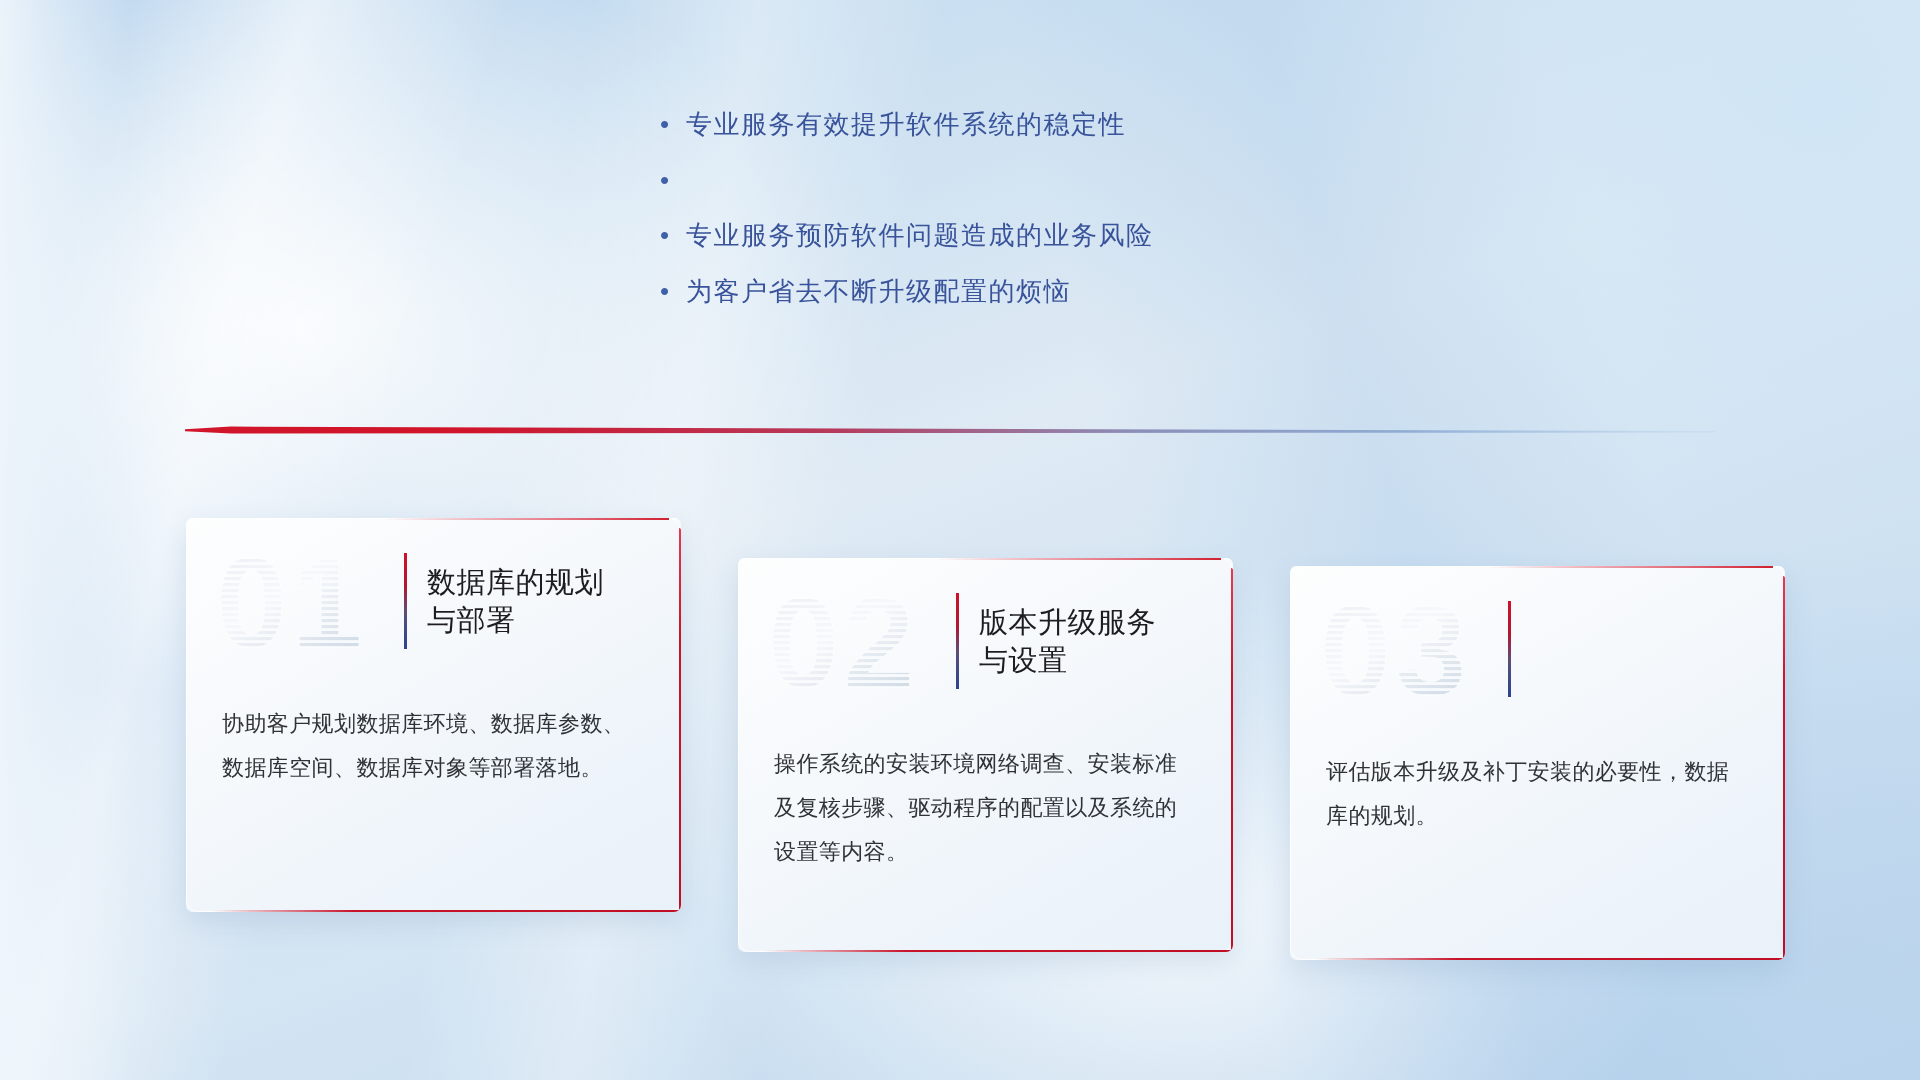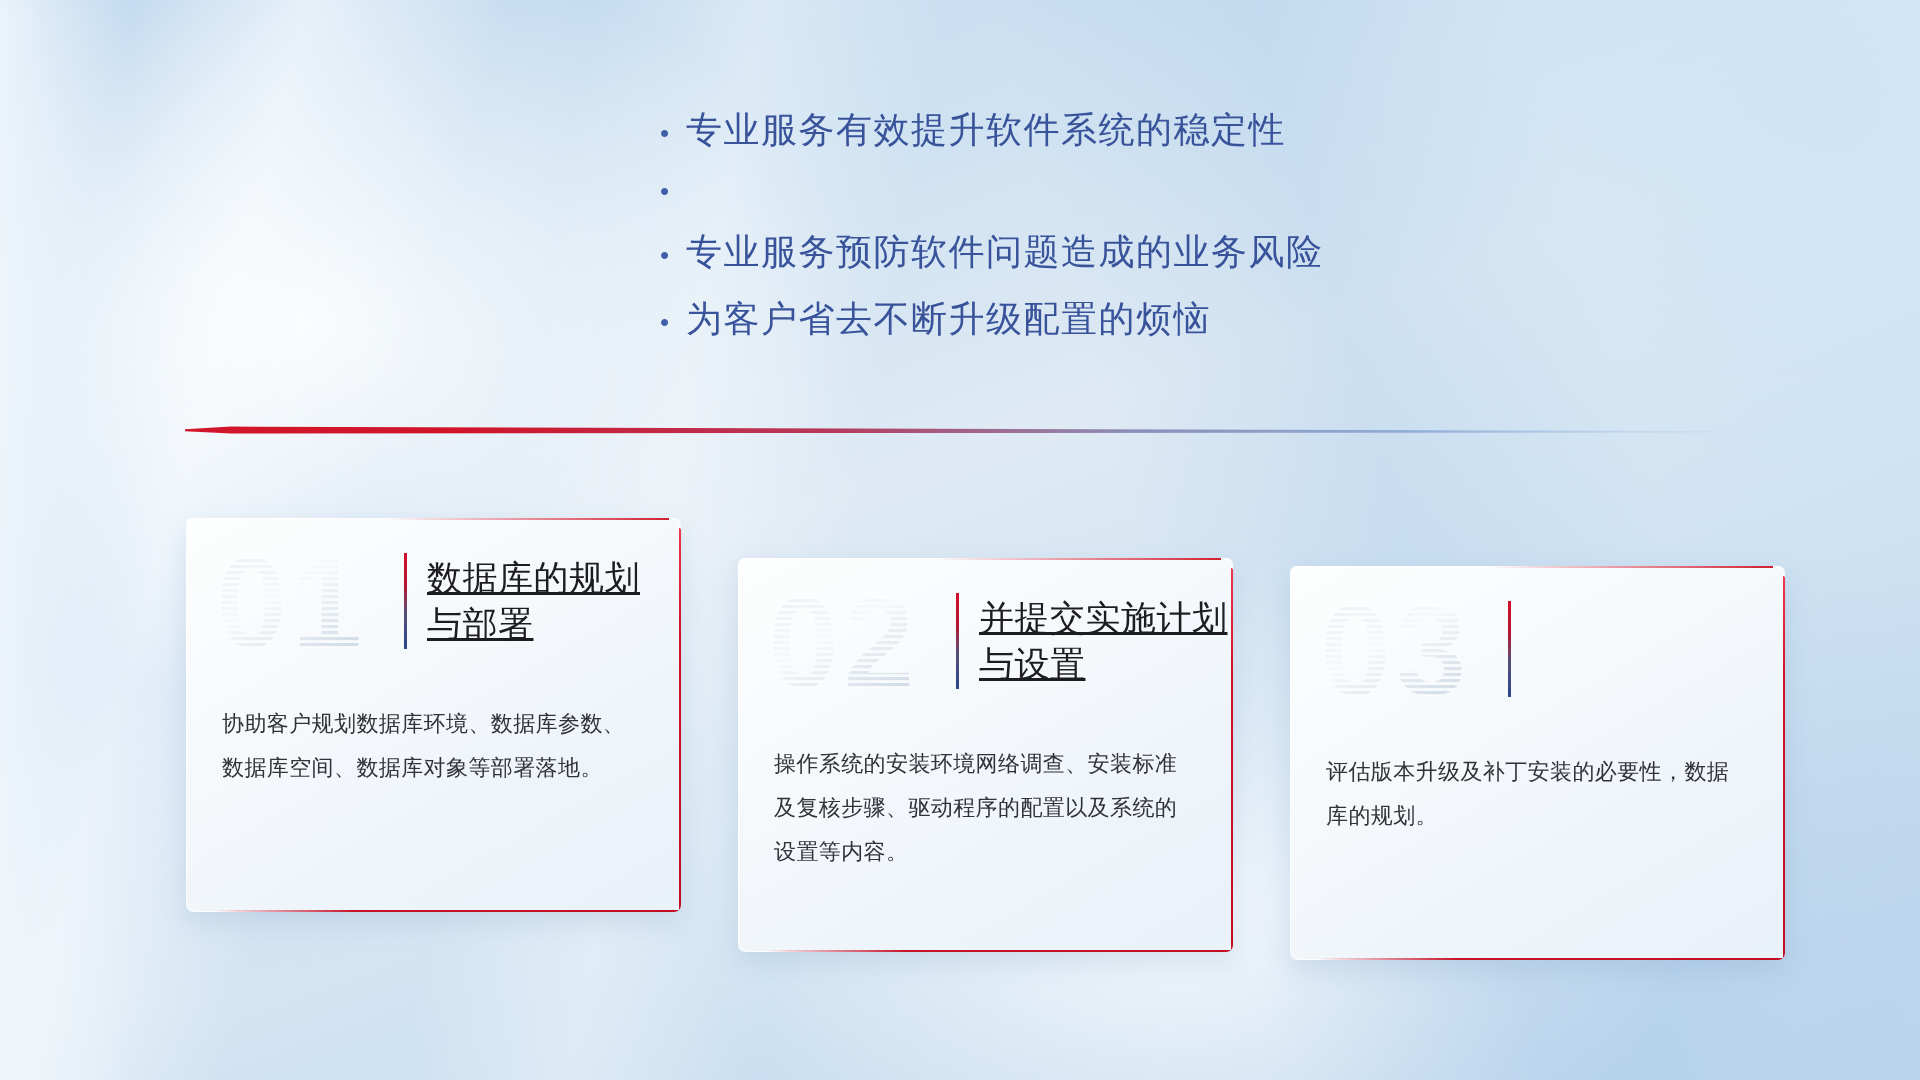--- a/index.html
+++ b/index.html
@@ -60,21 +60,21 @@
     white-space: nowrap;
   }
   .bullet-dot {
     width: 26px;
     flex: 0 0 26px;
     color: #3f5fa8;
     font-size: 26px;
     line-height: 1;
   }
   .bullet-text {
-    font-size: 36px;
+    font-size: 26px;
     color: #39539b;
     letter-spacing: 1.5px;
     line-height: 1.1;
   }
 
   
   .divider-wrap {
     position: absolute;
     left: 185px;
     top: 424px;
@@ -148,26 +148,25 @@
   .card-num svg { display: block; }
 
   .card-rule {
     width: 3px;
     flex: 0 0 3px;
     height: 96px;
     margin: 0 20px 0 4px;
     background: linear-gradient(180deg, #d2102a 0%, #b41530 34%, #5a4f77 62%, #28458e 100%);
   }
   .card-title {
-    font-size: 35px;
+    font-size: 29px;
     line-height: 1.32;
     color: #1d1d1f;
     letter-spacing: 0.5px;
     white-space: pre-line;
-    text-decoration: underline;
   }
   .card-body {
     position: absolute;
     left: 36px;
     right: 34px;
     top: 184px;
     font-size: 22px;
     line-height: 2.0;
     color: #2f3236;
     letter-spacing: 0.4px;
@@ -273,21 +272,21 @@
             </defs>
             <g mask="url(#m2)">
               <text x="6" y="112" font-family="'Liberation Sans', sans-serif" font-size="128" font-weight="700" fill="url(#stripes2)" letter-spacing="4">02</text>
             </g>
             <g opacity="0.55">
               <text x="6" y="112" font-family="'Liberation Sans', sans-serif" font-size="128" font-weight="700" fill="none" stroke="#ffffff" stroke-width="0.9" letter-spacing="4">02</text>
             </g>
           </svg>
         </div>
         <span class="card-rule"></span>
-        <div class="card-title">并提交实施计划
+        <div class="card-title">版本升级服务
 与设置</div>
       </div>
       <div class="card-body">操作系统的安装环境网络调查、安装标准及复核步骤、驱动程序的配置以及系统的设置等内容。</div>
     </div>
 
     <div class="card" style="left:1104px;margin-top:48px;">
       <span class="edge-hairline"></span>
       <span class="edge-t"></span>
       <span class="edge-r"></span>
       <span class="edge-b"></span>

